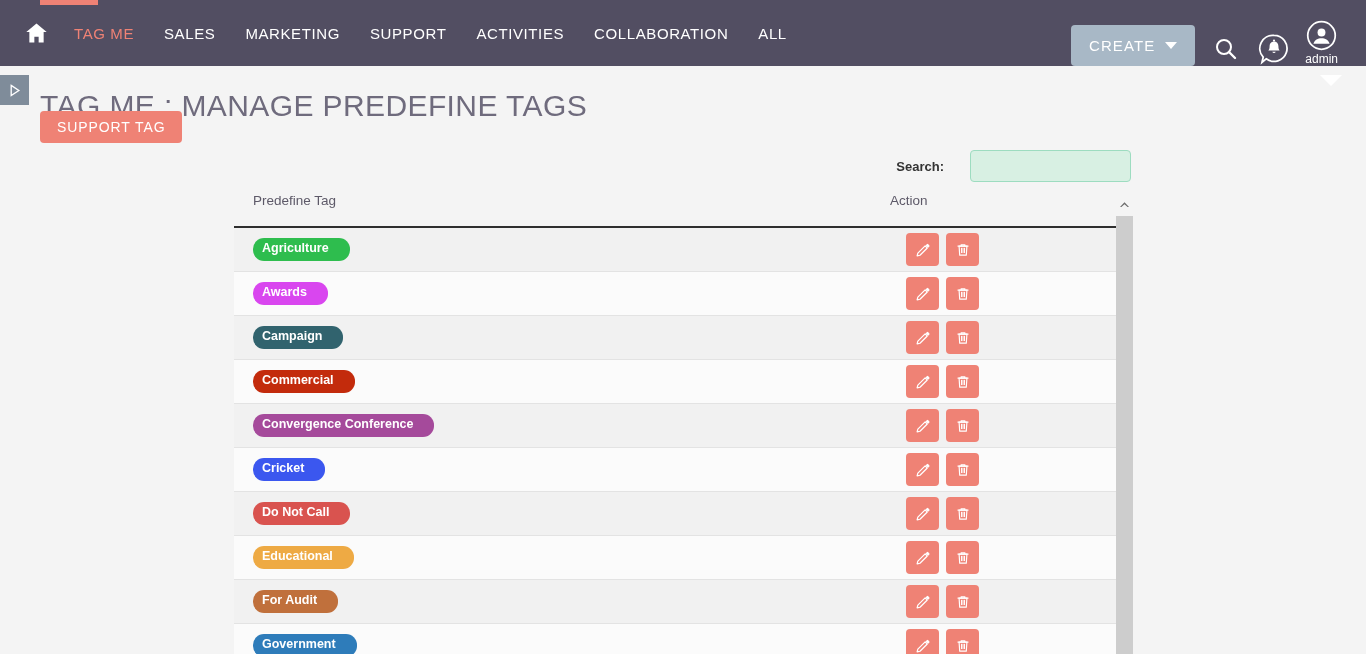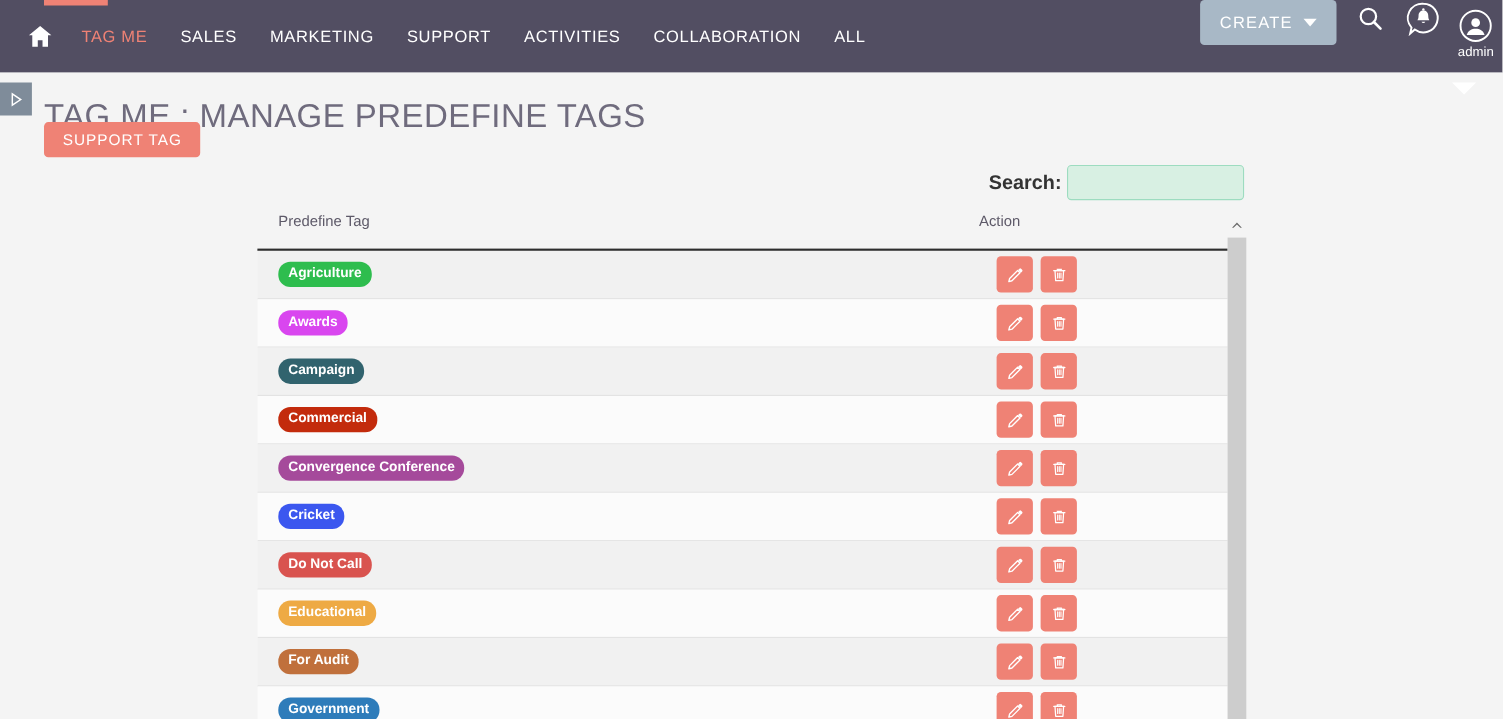--- a/index.html
+++ b/index.html
@@ -53,25 +53,25 @@
     text-decoration: none;
     padding: 0 15px;
     font-weight: 400;
     cursor: pointer;
     white-space: nowrap;
   }
   .nav-link.active { color: #ef8275; }
 
   .topnav-right {
     position: absolute;
-    right: 8px;
+    right: 28px;
     top: 0;
     height: 66px;
     display: flex;
-    align-items: flex-start;
+    align-items: flex-end;
     gap: 14px;
   }
   .create-btn {
     background: #a8b8c6;
     color: #ffffff;
     border: none;
     border-radius: 4px;
     padding: 0 18px;
     height: 41px;
     font-size: 15px;
@@ -152,24 +152,24 @@
   
   .search-row {
     position: absolute;
     left: 0; top: 84px;
     width: 1131px;
     display: flex;
     justify-content: flex-end;
     align-items: center;
   }
   .search-label {
-    font-size: 18px;
+    font-size: 13px;
     color: #333333;
     font-weight: bold;
-    margin-right: 5px;
+    margin-right: 26px;
   }
   .search-input {
     width: 161px;
     height: 32px;
     background: #d8f0e3;
     border: 1px solid #9ddcc0;
     border-radius: 4px;
     outline: none;
     padding: 0 8px;
     font-size: 13px;
@@ -212,21 +212,21 @@
   .trow:nth-child(even) { background: #fbfbfb; }
   .td-tag { width: 656px; padding-left: 19px; }
   .td-action { flex: 1; display: flex; gap: 7px; padding-left: 16px; }
 
   .tag-pill {
     display: inline-block;
     border-radius: 11px;
     color: #ffffff;
     font-size: 12.5px;
     font-weight: bold;
-    padding: 4px 9px 5px 9px;
+    padding: 4px 21px 5px 9px;
     line-height: 1.08;
     white-space: nowrap;
   }
 
   .act-btn {
     width: 33px; height: 33px;
     background: #ef8275;
     border: none;
     border-radius: 4px;
     display: flex;

